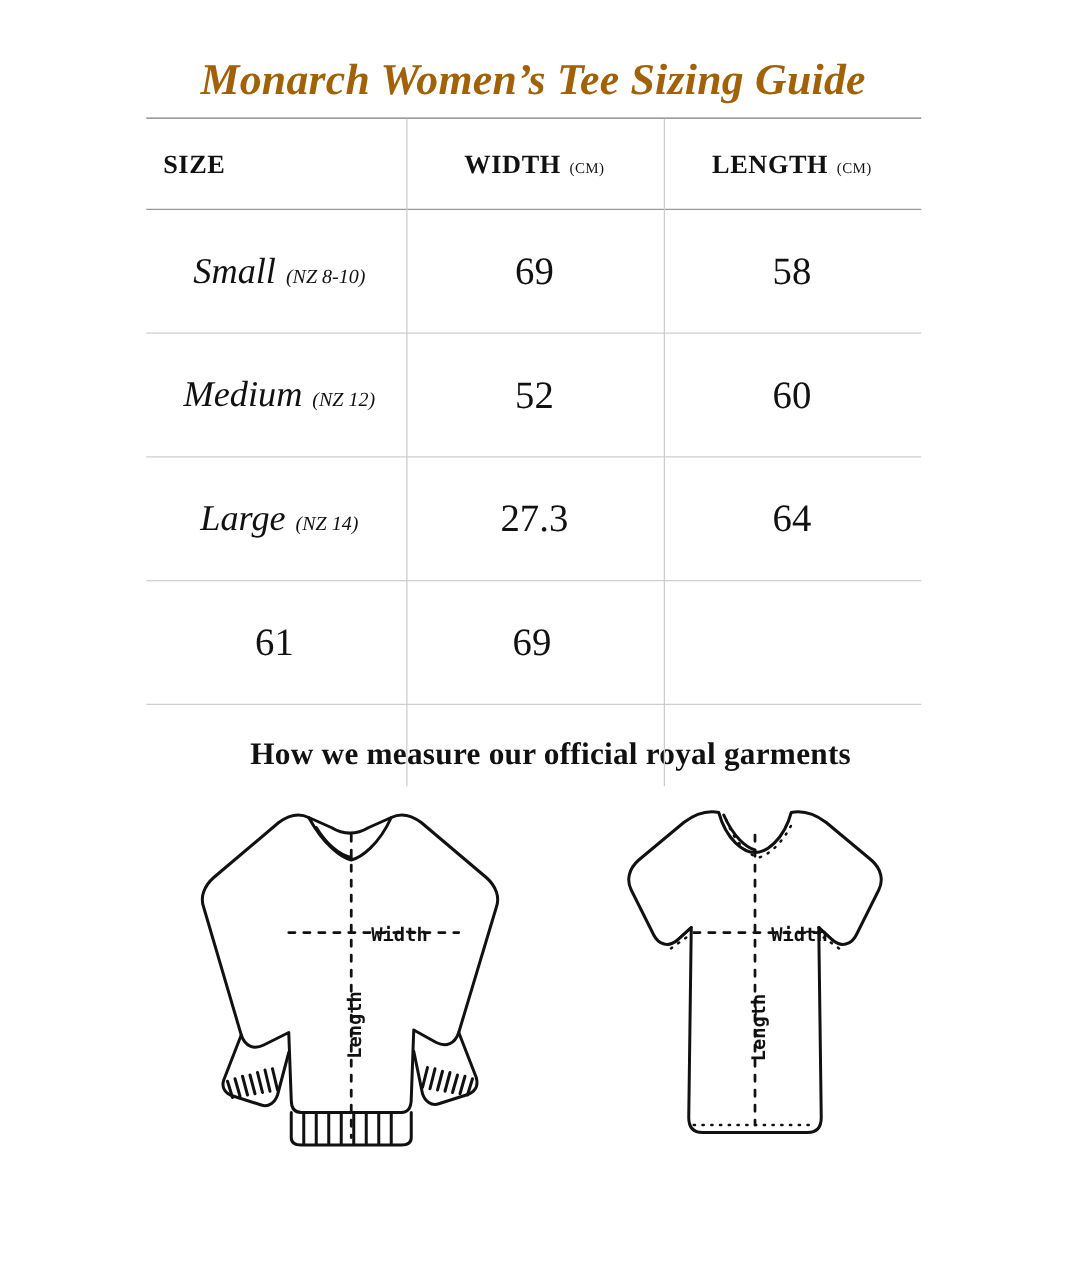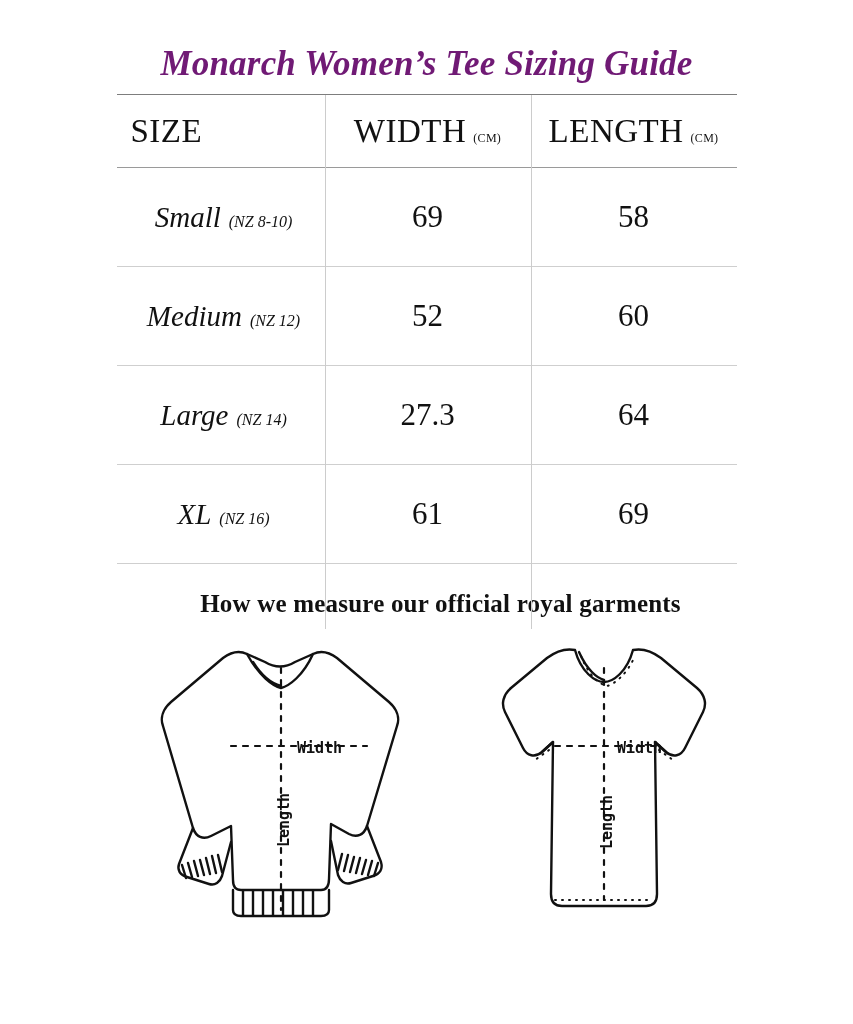--- a/index.html
+++ b/index.html
@@ -27,21 +27,21 @@
   .title-wrap {
     padding-top: 44px;
     text-align: center;
   }
   .title {
     font-family: "Liberation Serif", serif;
     font-style: italic;
     font-weight: 700;
     font-size: 35px;
     letter-spacing: 0.2px;
-    color: #701a75;
+    color: #a16207;
     display: inline-block;
     padding: 0 8px 10px 8px;
   }
   .title-rule {
     width: 620px;
     height: 1px;
     background: #7d7d7d;
     margin: 0 auto;
   }
 
@@ -78,24 +78,24 @@
     align-items: baseline;
     justify-content: center;
   }
   .c-size   { width: 208px; padding-left: 6px; }
   .c-width  { width: 206px; }
   .c-length { width: 206px; }
 
   .head .c-size { justify-content: flex-start; padding-left: 14px; }
 
   .h-label {
-    font-size: 33px;
+    font-size: 21px;
     font-variant: small-caps;
     letter-spacing: 0.5px;
-    font-weight: 400;
+    font-weight: 700;
   }
   .h-unit {
     font-size: 12px;
     font-variant: small-caps;
     letter-spacing: 0.3px;
     margin-left: 7px;
   }
 
   .size-name {
     font-style: italic;
@@ -209,24 +209,20 @@
       <div class="cell c-width">
         <span class="num">27.3</span>
       </div>
       <div class="cell c-length">
         <span class="num">64</span>
       </div>
     </div>
     <div class="hrule light"></div>
 
     <div class="row body">
-      <div class="cell c-size">
-        <span class="size-name">XL</span>
-        <span class="size-nz">(NZ 16)</span>
-      </div>
       <div class="cell c-width">
         <span class="num">61</span>
       </div>
       <div class="cell c-length">
         <span class="num">69</span>
       </div>
     </div>
     <div class="hrule light"></div>
 
   </div>

